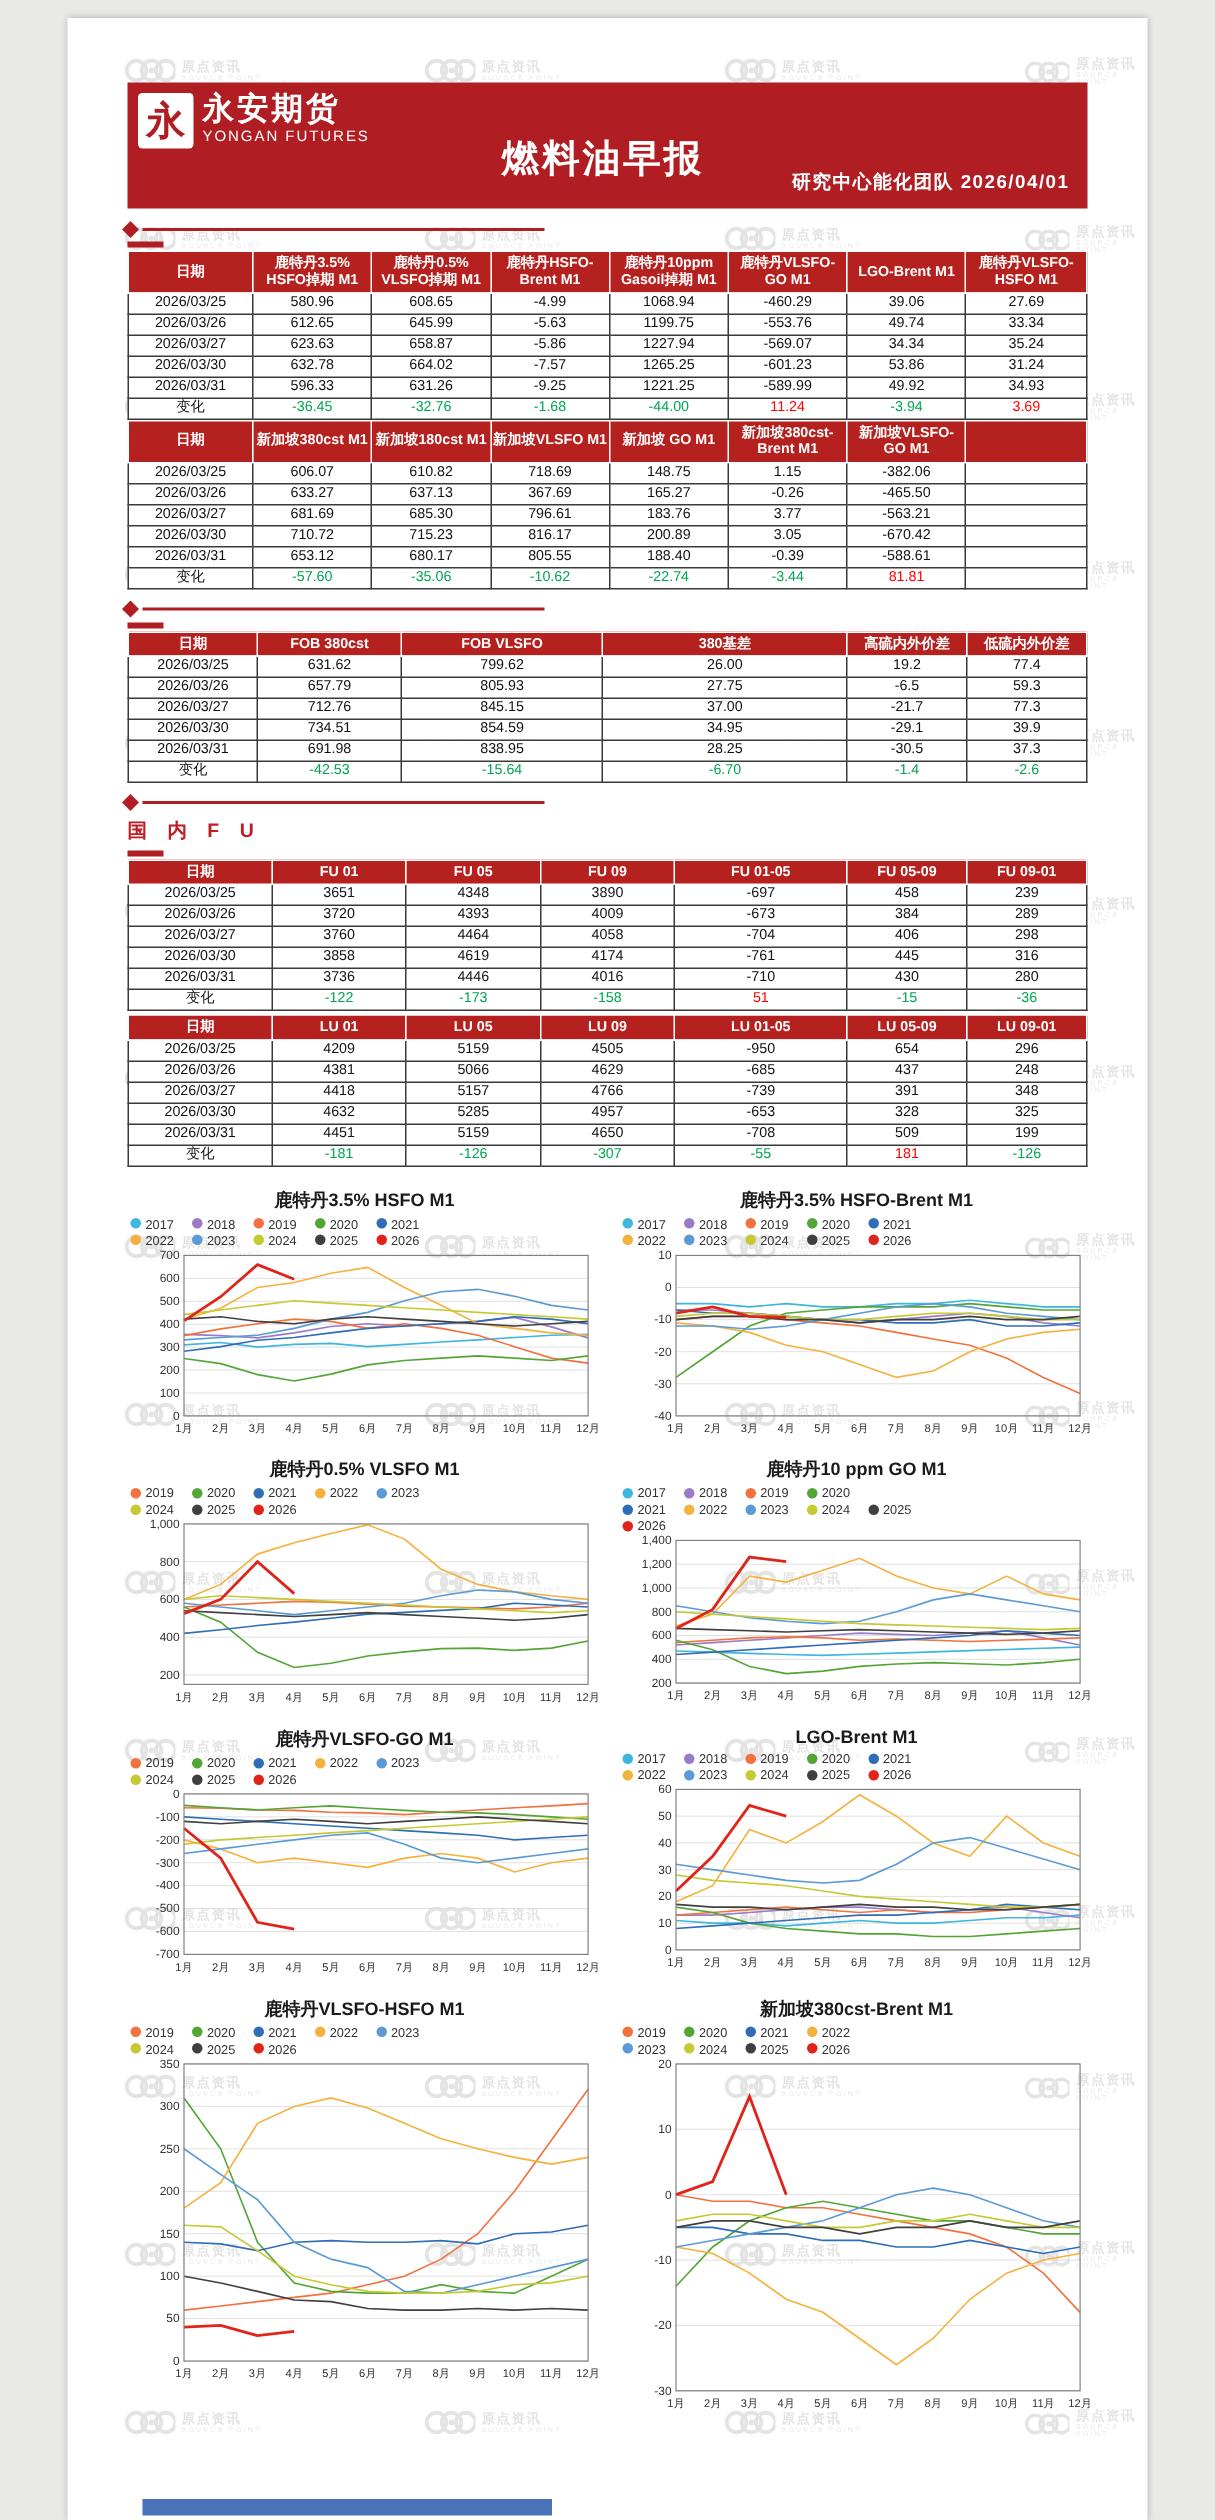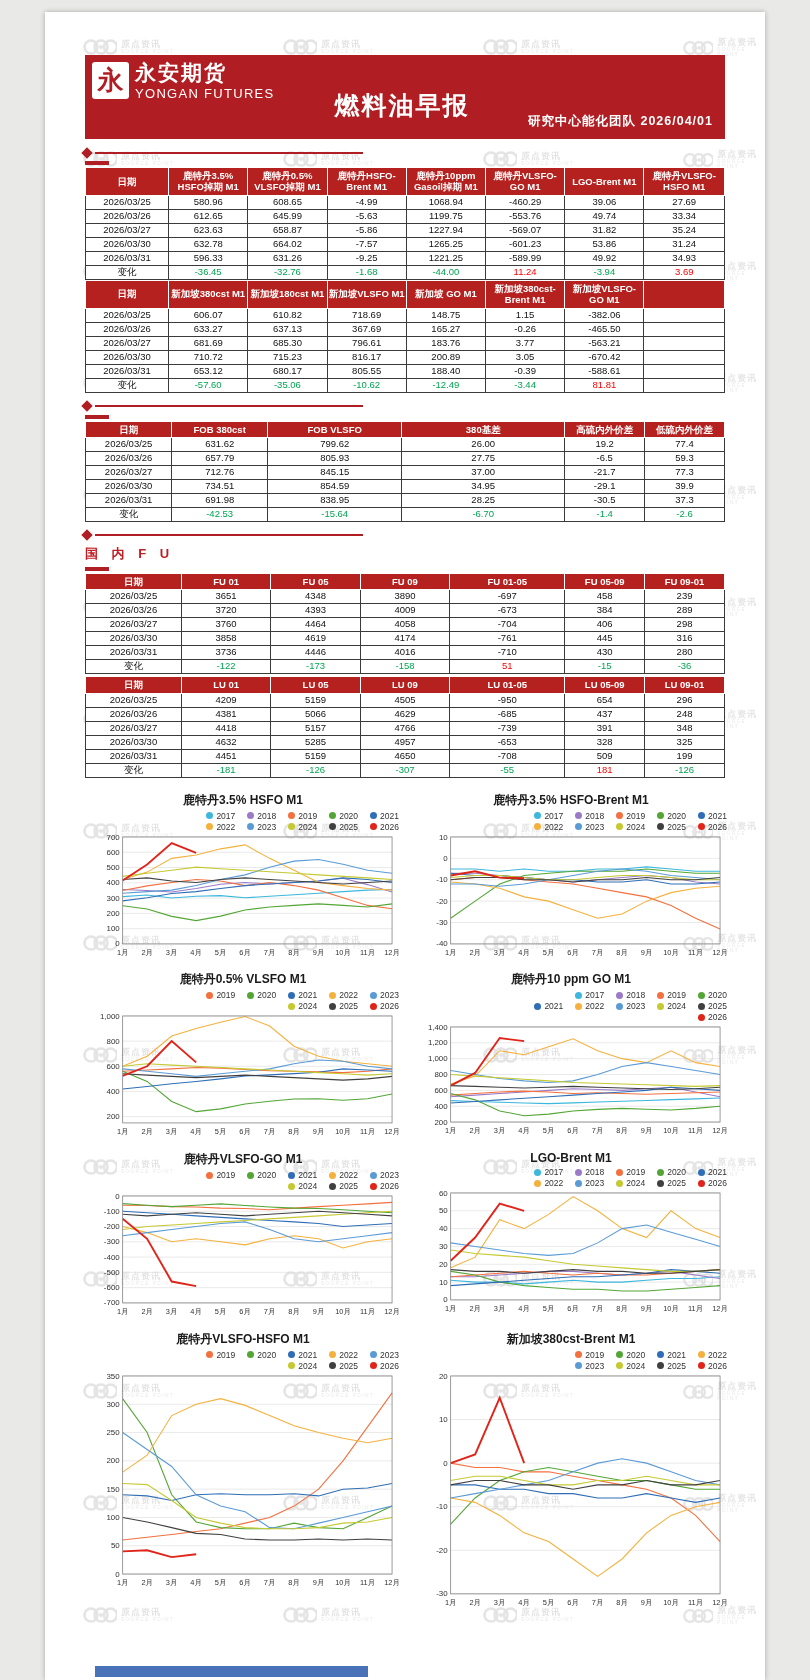--- a/index.html
+++ b/index.html
@@ -27,21 +27,21 @@
   header.banner{
     position:relative;margin:43px 40px 0 40px;height:84px;
     background:#b01d22;color:#fff;
   }
   .logo{position:absolute;left:7px;top:7px;display:flex;gap:6px;align-items:flex-start;}
   .logo-box{
     width:37px;height:37px;background:#fff;border-radius:3px;
     color:#b01d22;font-weight:bold;font-size:26px;line-height:37px;text-align:center;
   }
   .logo-cn{font-size:21px;font-weight:bold;letter-spacing:2px;line-height:1.05;}
-  .logo-en{font-size:13px;letter-spacing:1.3px;margin-top:2px;}
+  .logo-en{font-size:10px;letter-spacing:1.3px;margin-top:2px;}
   .banner-title{
     position:absolute;left:0;right:6px;top:34px;margin:0;text-align:center;
     font-size:25px;font-weight:bold;letter-spacing:2px;
   }
   .banner-sub{
     position:absolute;right:12px;bottom:9px;font-size:12.5px;font-weight:bold;letter-spacing:1px;
   }
   
   main{display:block;margin:0 40px;}
   .section-head{margin-top:9px;}
@@ -66,21 +66,21 @@
   table.data{border:1px solid #3a3a3a;}
   td.chg-label{font-weight:normal;}
   td.neg{background:#c6efce;color:#00a651;}
   td.pos{background:#ffc7ce;color:#ff0000;}
   
   .charts{
     display:grid;grid-template-columns:1fr 1fr;column-gap:16px;row-gap:10px;
     margin:14px 38px 0 42px;position:relative;z-index:1;
   }
   .chart-title{text-align:center;font-size:12px;font-weight:bold;color:#1a1a1a;margin:0 0 2px 0;}
-  .legend{display:flex;flex-direction:column;align-items:flex-end;gap:1px;margin-bottom:1px;}
+  .legend{display:flex;flex-direction:column;align-items:flex-start;gap:1px;margin-bottom:1px;}
   .legend-row{display:flex;gap:12px;justify-content:center;}
   .legend-item{display:flex;align-items:center;gap:3px;font-size:8.5px;color:#333;}
   .dot{width:7px;height:7px;border-radius:50%;display:inline-block;}
   .chart svg{display:block;width:100%;}
   
   .bottom-bar{position:absolute;left:50px;top:1654px;width:273px;height:11px;background:#4a72b8;z-index:2;}
 </style>
 </head>
 <body>
 
@@ -873,21 +873,21 @@
               <td>49.74</td>
               <td>33.34</td>
             </tr>
             <tr>
               <td>2026/03/27</td>
               <td>623.63</td>
               <td>658.87</td>
               <td>-5.86</td>
               <td>1227.94</td>
               <td>-569.07</td>
-              <td>31.82</td>
+              <td>34.34</td>
               <td>35.24</td>
             </tr>
             <tr>
               <td>2026/03/30</td>
               <td>632.78</td>
               <td>664.02</td>
               <td>-7.57</td>
               <td>1265.25</td>
               <td>-601.23</td>
               <td>53.86</td>
@@ -987,21 +987,21 @@
               <td>188.40</td>
               <td>-0.39</td>
               <td>-588.61</td>
               <td></td>
             </tr>
             <tr>
               <td class="chg-label">变化</td>
               <td class="neg">-57.60</td>
               <td class="neg">-35.06</td>
               <td class="neg">-10.62</td>
-              <td class="neg">-12.49</td>
+              <td class="neg">-22.74</td>
               <td class="neg">-3.44</td>
               <td class="pos">81.81</td>
               <td></td>
             </tr>
           </tbody>
         </table>
         <div class="section-head">
           <div class="dl">
             <span class="diamond"></span>
             <span class="dline"></span>

